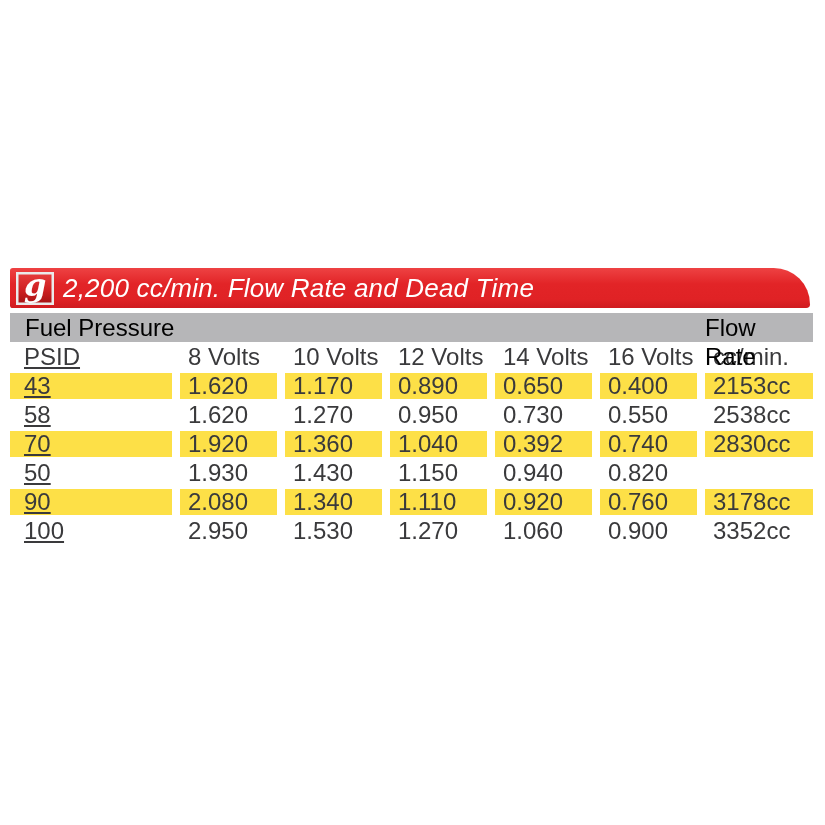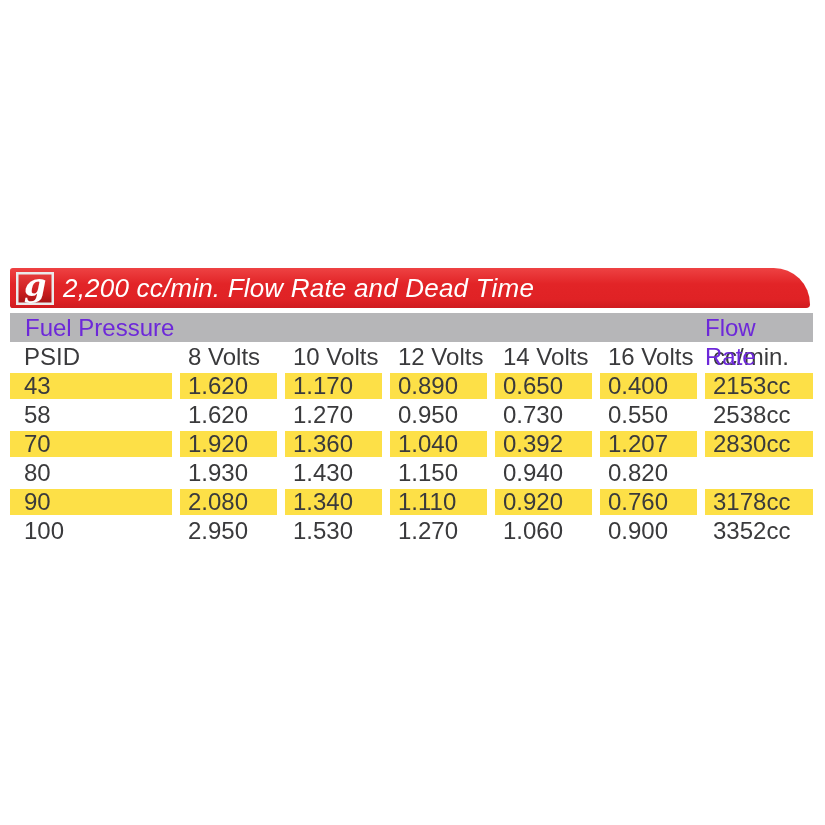--- a/index.html
+++ b/index.html
@@ -36,21 +36,21 @@
     letter-spacing: 0.2px;
     font-style: italic;
   }
   
   .band {
     position: relative;
     margin-top: 5px;
     width: 803px;
     height: 29px;
     background: #b6b6b8;
-    color: #6d28d9;
+    color: #000000;
     font-size: 24px;
   }
   .band-left { position: absolute; left: 15px; top: 0; line-height: 29px; }
   .band-right { position: absolute; left: 695px; top: 0; line-height: 29px; }
   
   .grid {
     display: grid;
     grid-template-columns: 162px 97px 97px 97px 97px 97px 108px;
     column-gap: 8px;
     width: 803px;
@@ -60,21 +60,21 @@
   .cell {
     height: 26px;
     line-height: 26px;
     padding-left: 8px;
     box-sizing: border-box;
     font-size: 24px;
     color: #3a3a3c;
     white-space: nowrap;
     overflow: hidden;
   }
-  .cell.first { padding-left: 14px; }
+  .cell.first { padding-left: 14px; text-decoration: underline; }
   .shaded .cell { background: #fde047; }
   .header-row .cell { background: transparent; }
 </style>
 </head>
 <body>
 
 <div class="page">
   <div class="sheet">
 
     <div class="banner">
@@ -126,26 +126,26 @@
       <div class="cell">0.550</div>
       <div class="cell">2538cc</div>
     </div>
 
     <div class="grid row shaded">
       <div class="cell first">70</div>
       <div class="cell">1.920</div>
       <div class="cell">1.360</div>
       <div class="cell">1.040</div>
       <div class="cell">0.392</div>
-      <div class="cell">1.207</div>
+      <div class="cell">0.740</div>
       <div class="cell">2830cc</div>
     </div>
 
     <div class="grid row">
-      <div class="cell first">80</div>
+      <div class="cell first">50</div>
       <div class="cell">1.930</div>
       <div class="cell">1.430</div>
       <div class="cell">1.150</div>
       <div class="cell">0.940</div>
       <div class="cell">0.820</div>
     </div>
 
     <div class="grid row shaded">
       <div class="cell first">90</div>
       <div class="cell">2.080</div>

